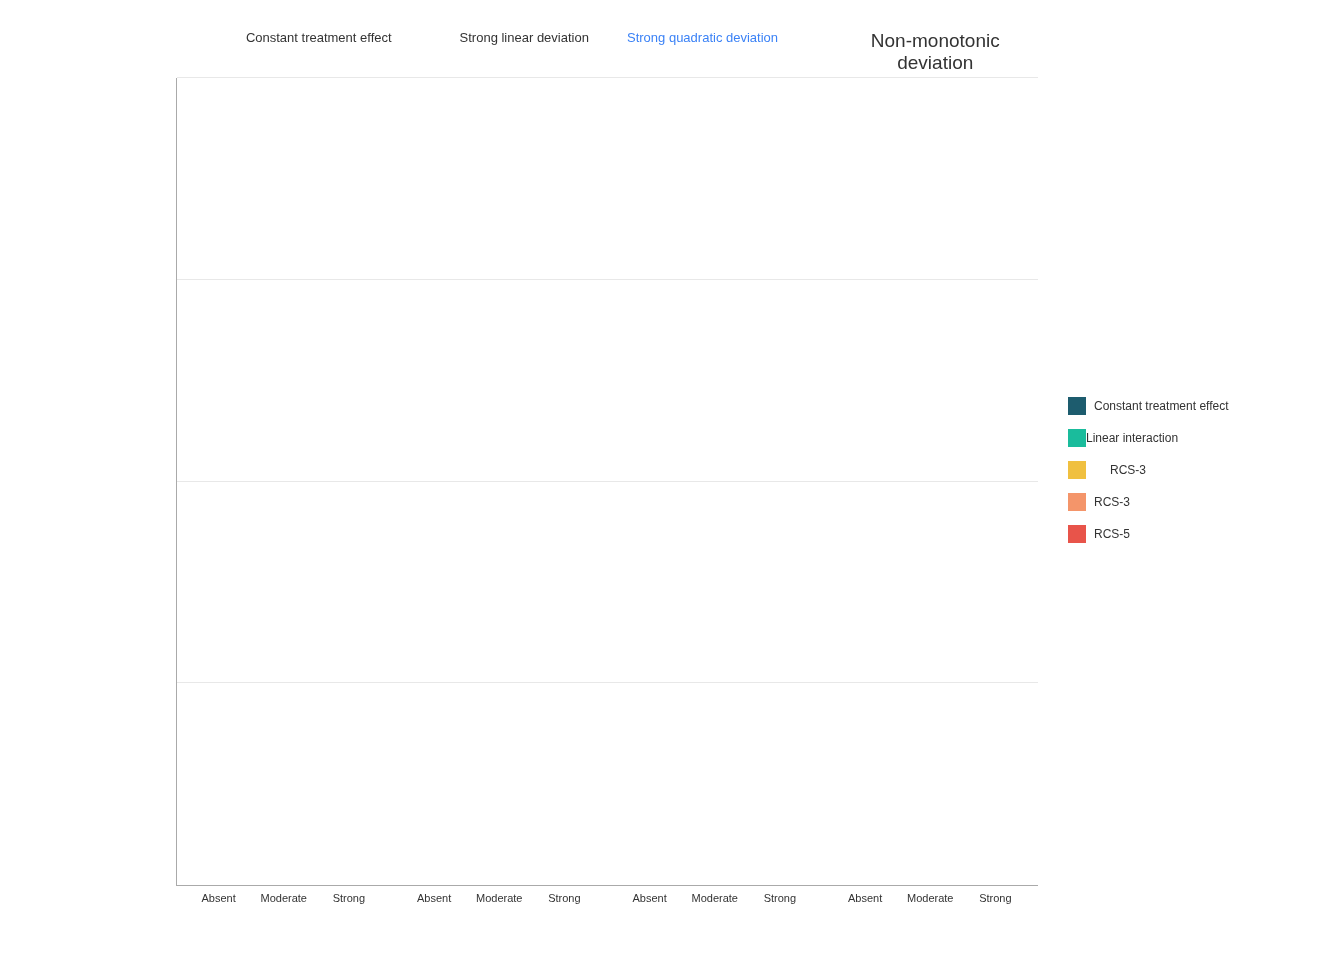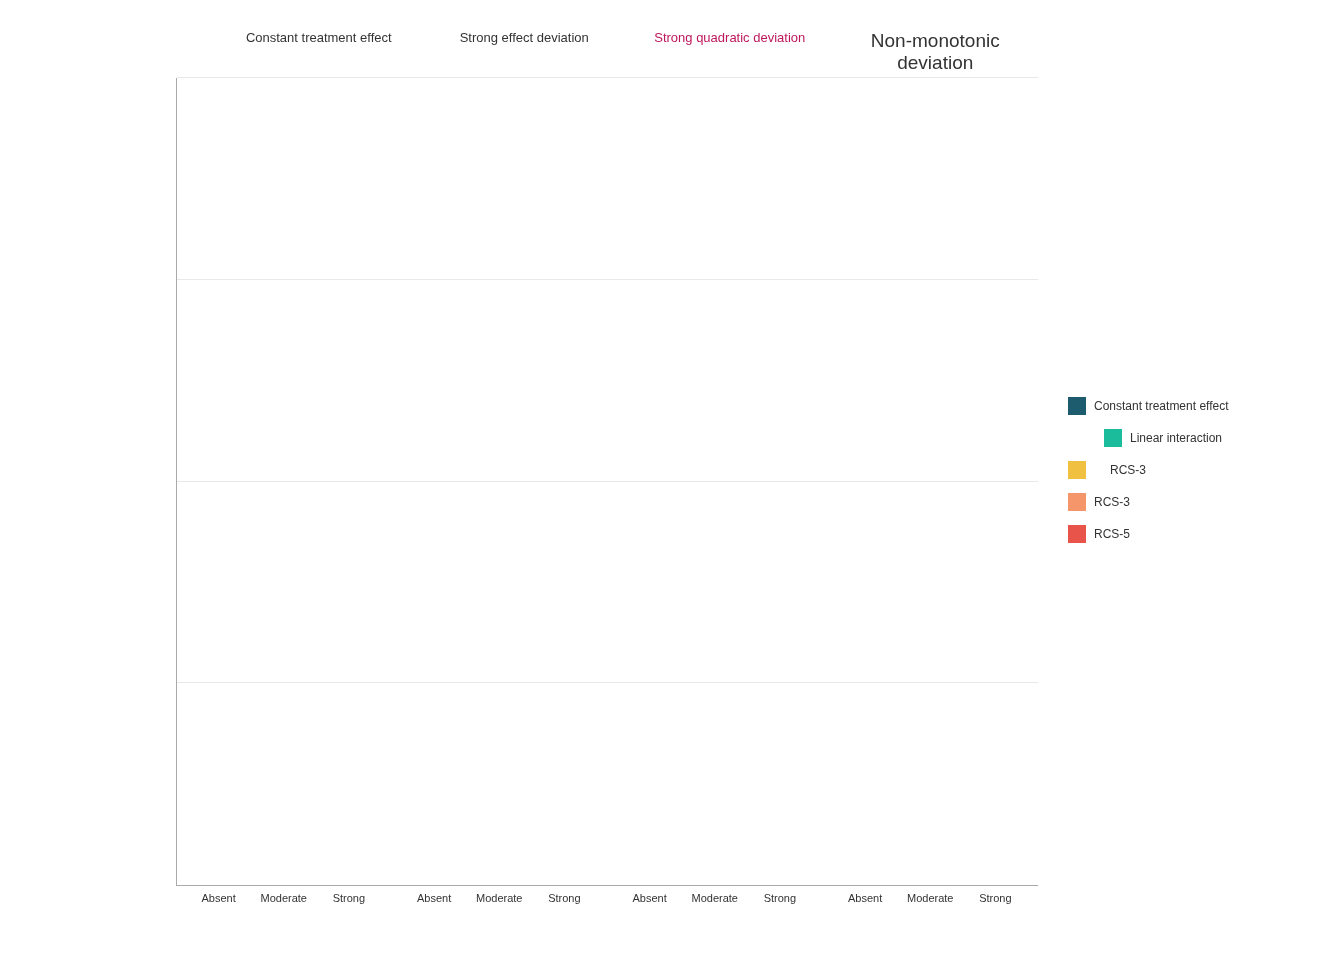--- a/index.html
+++ b/index.html
@@ -29,22 +29,22 @@
 <div class="chart-container">
 
   <div style="position:absolute; left:10px; top:50%; transform:translateY(-50%) rotate(-90deg); font-size:13px; color:#333; white-space:nowrap; z-index:10;"></div>
 
   <div style="display:flex; flex:1; margin-left:40px;">
 
     <div style="display:flex; flex-direction:column; flex:1;">
 
       <div id="titles-row" style="display:flex; margin-bottom:4px; margin-left:40px;">
       <div style="flex: 1 1 0%; text-align: center; font-size: 13px; color: rgb(51, 51, 51);">Constant treatment effect</div>
-          <div style="flex: 1 1 0%; text-align: center; font-size: 13px; color: rgb(51, 51, 51);">Strong effect deviation</div>
-          <div style="flex: 1 1 0%; text-align: center; font-size: 13px; color: #be185d;">Strong quadratic deviation</div>
+          <div style="flex: 1 1 0%; text-align: center; font-size: 13px; color: rgb(51, 51, 51);">Strong linear deviation</div>
+          <div style="flex: 1 1 0%; text-align: left; font-size: 13px; color: #3b82f6;">Strong quadratic deviation</div>
           <div style="flex: 1 1 0%; text-align: center; font-size: 19px; color: rgb(51, 51, 51);">Non-monotonic deviation</div>
         </div>
 
       <div style="display:flex; flex:1;">
 
 
         <div id="facets-row" style="display:flex; flex:1;">
         <div style="flex: 1 1 0%; display: flex; flex-direction: column;">
               <div style="flex: 1 1 0%; display: flex; align-items: flex-end; justify-content: space-around; padding: 0px 10px; position: relative; border-bottom: 1.5px solid rgb(170, 170, 170); border-left: 1.5px solid rgb(170, 170, 170);">
                 <div style="position: absolute; left: 0px; right: 0px; height: 1px; background: transparent; bottom: 0%;"></div>
@@ -189,21 +189,21 @@
       </div>
 
       <div style="text-align:center; font-size:13px; color:#333; margin-top:6px; margin-left:40px;"></div>
     </div>
 
     <div id="legend-container" style="display:flex; flex-direction:column; justify-content:center; padding-left:30px; min-width:220px; gap:14px;">
     <div style="display: flex; align-items: center; gap: 8px;">
           <div style="width: 18px; height: 18px; background-color: rgb(29, 92, 110); flex-shrink: 0;"></div>
           <span style="font-size: 12px; color: rgb(51, 51, 51);">Constant treatment effect</span>
         </div>
-        <div style="display: flex; align-items: center; gap: 8px; justify-content: center;">
+        <div style="display: flex; align-items: center; ">
           <div style="width: 18px; height: 18px; background-color: rgb(26, 188, 156); flex-shrink: 0;"></div>
           <span style="font-size: 12px; color: rgb(51, 51, 51);">Linear interaction</span>
         </div>
         <div style="display: flex; align-items: center; gap: 24px;">
           <div style="width: 18px; height: 18px; background-color: rgb(240, 192, 64); flex-shrink: 0;"></div>
           <span style="font-size: 12px; color: rgb(51, 51, 51);">RCS-3</span>
         </div>
         <div style="display: flex; align-items: center; gap: 8px;">
           <div style="width: 18px; height: 18px; background-color: rgb(244, 149, 106); flex-shrink: 0;"></div>
           <span style="font-size: 12px; color: rgb(51, 51, 51);">RCS-3</span>

